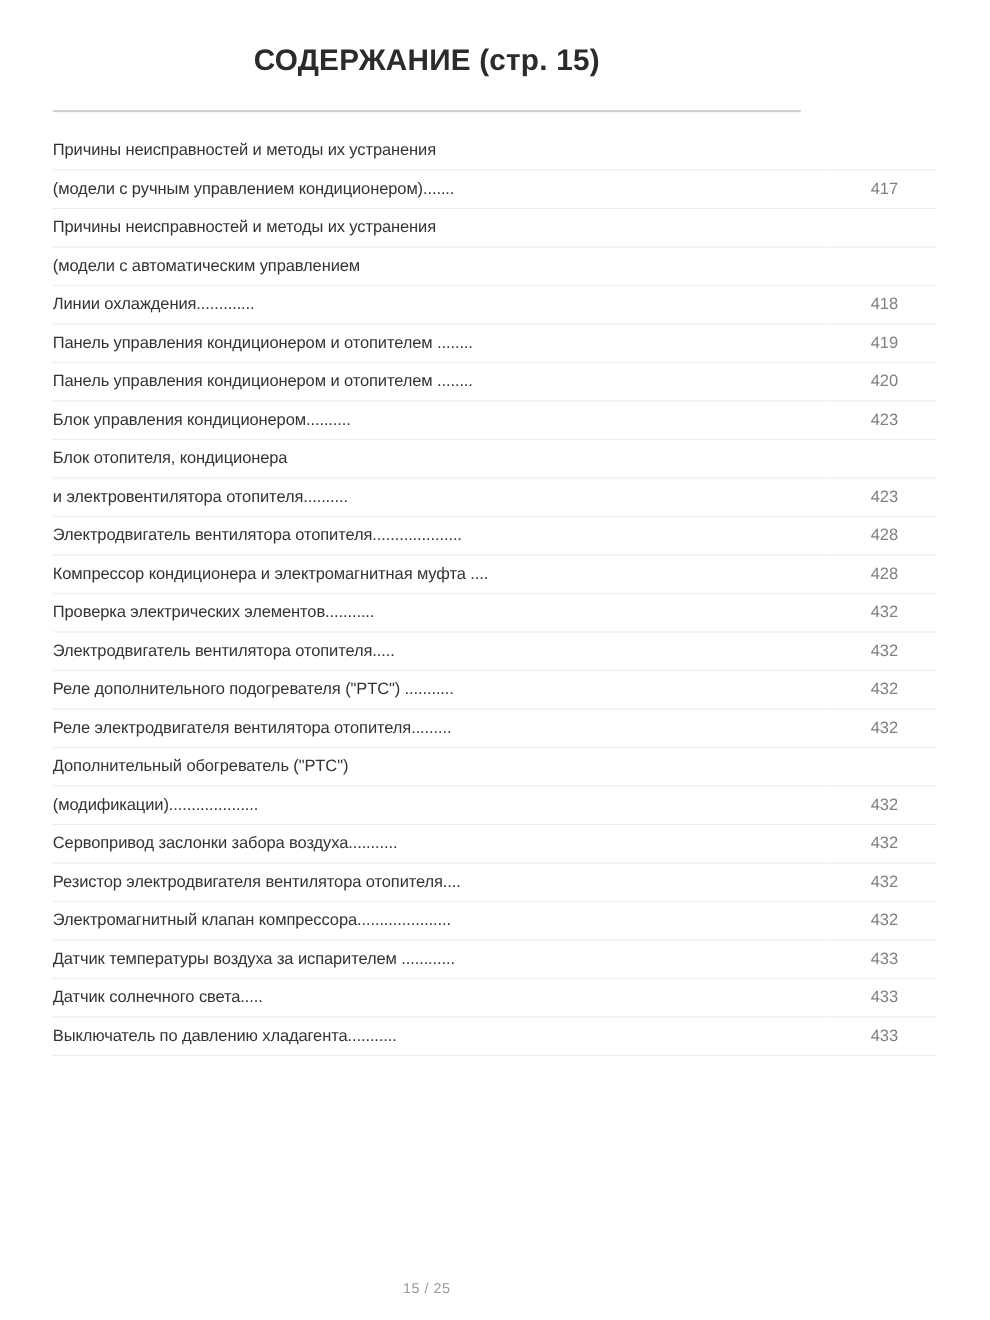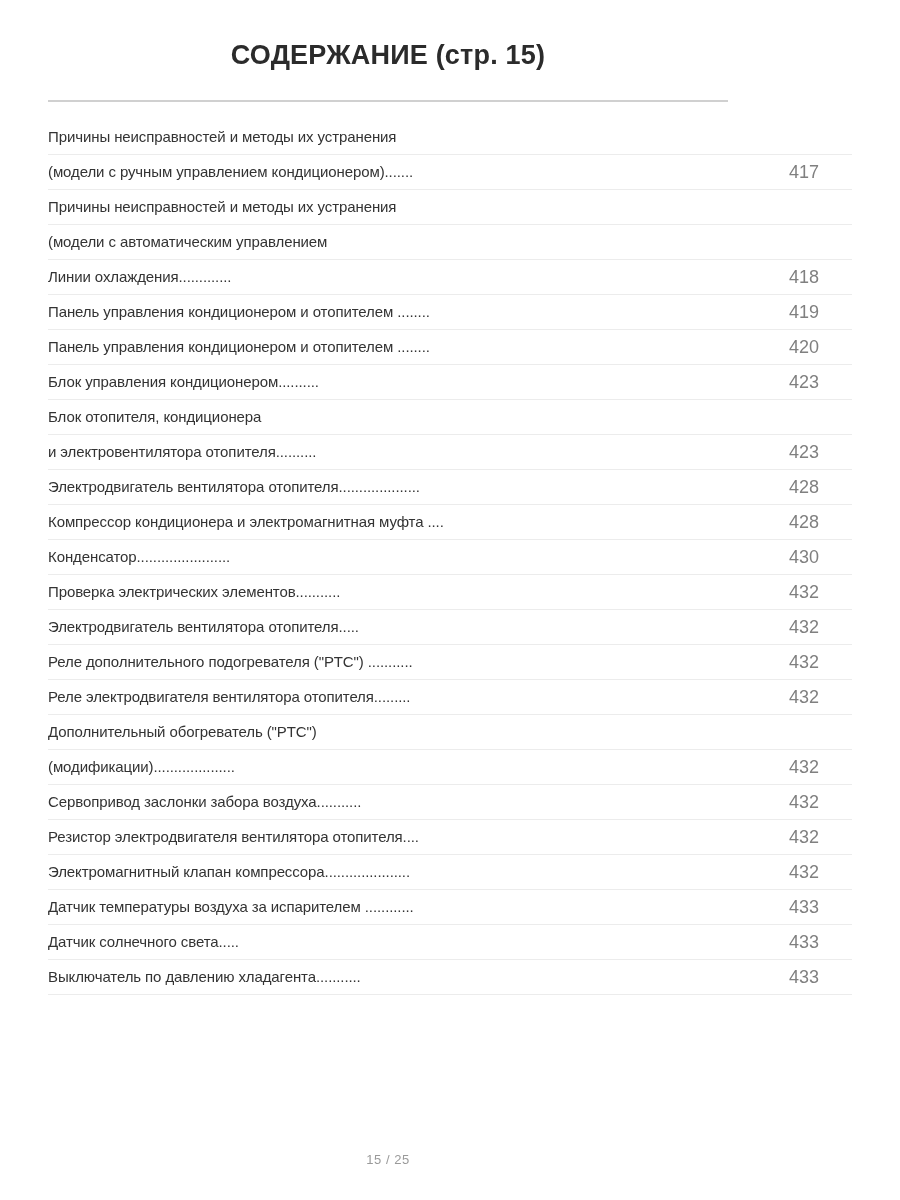--- a/index.html
+++ b/index.html
@@ -72,29 +72,29 @@
   .toc td.entry-title {
     text-align: left;
     padding-right: 8px;
     letter-spacing: -0.1px;
   }
 
   .toc td.entry-page {
     width: 96px;
     text-align: center;
     color: #808080;
-    font-size: 18px;
+    font-size: 15px;
   }
 
   
   .footer {
     position: absolute;
     left: 0;
     right: 0;
-    bottom: 11px;
+    bottom: 0;
     height: 60px;
     display: flex;
     align-items: center;
     justify-content: center;
     font-size: 13px;
     color: #9a9a9a;
     letter-spacing: 0.5px;
   }
 </style>
 </head>
@@ -150,24 +150,20 @@
         </tr>
         <tr>
           <td class="entry-title">Электродвигатель вентилятора отопителя....................</td>
           <td class="entry-page">428</td>
         </tr>
         <tr>
           <td class="entry-title">Компрессор кондиционера и электромагнитная муфта ....</td>
           <td class="entry-page">428</td>
         </tr>
         <tr>
-          <td class="entry-title">Конденсатор.......................</td>
-          <td class="entry-page">430</td>
-        </tr>
-        <tr>
           <td class="entry-title">Проверка электрических элементов...........</td>
           <td class="entry-page">432</td>
         </tr>
         <tr>
           <td class="entry-title">Электродвигатель вентилятора отопителя.....</td>
           <td class="entry-page">432</td>
         </tr>
         <tr>
           <td class="entry-title">Реле дополнительного подогревателя ("PTC") ...........</td>
           <td class="entry-page">432</td>

